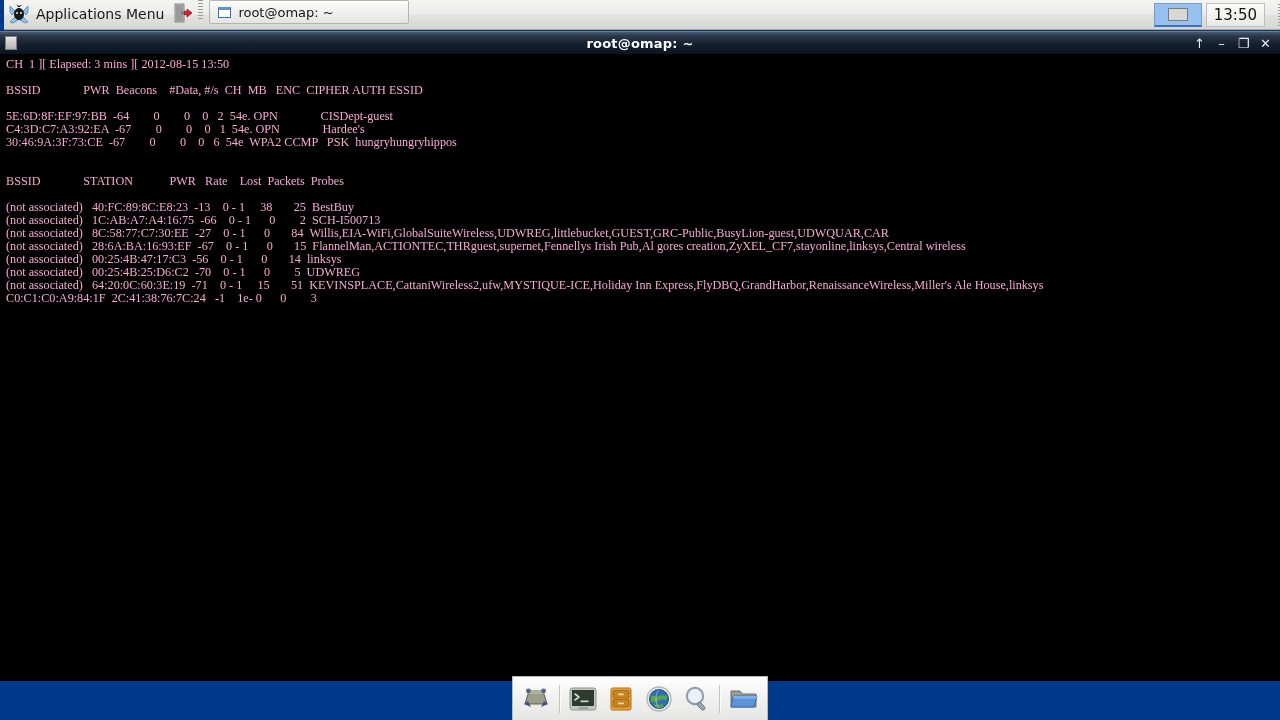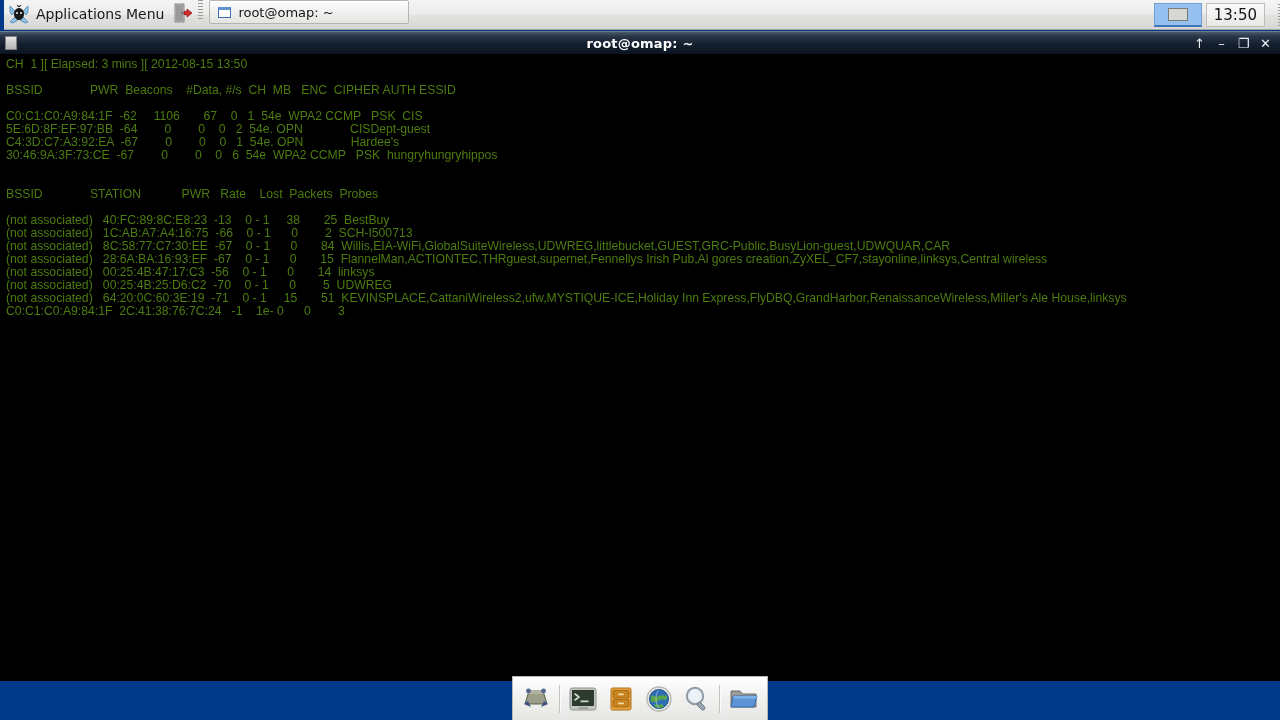--- a/index.html
+++ b/index.html
@@ -171,24 +171,24 @@
 
   #terminal-body {
     height: 627px;
     background: #000000;
     overflow: hidden;
     padding: 4px 0 0 6px;
     box-sizing: border-box;
   }
   pre.term {
     margin: 0;
-    font-family: Liberation Sans, sans-serif;
+    font-family: Liberation Serif, serif;
     font-size: 12.2px;
     line-height: 13px;
-    color: #4d7c0f;
+    color: #f9a8d4;
     white-space: pre;
     letter-spacing: 0px;
   }
 
   
   #dock {
     position: absolute;
     left: 512px;
     bottom: 0;
     width: 256px;
@@ -276,31 +276,30 @@
         <span class="tb-btn">❐</span>
         <span class="tb-btn">✕</span>
       </span>
     </div>
 
     <div id="terminal-body">
       <pre class="term">CH  1 ][ Elapsed: 3 mins ][ 2012-08-15 13:50</pre>
       <pre class="term"> </pre>
       <pre class="term">BSSID              PWR  Beacons    #Data, #/s  CH  MB   ENC  CIPHER AUTH ESSID</pre>
       <pre class="term"> </pre>
-      <pre class="term">C0:C1:C0:A9:84:1F  -62     1106       67    0   1  54e  WPA2 CCMP   PSK  CIS</pre>
       <pre class="term">5E:6D:8F:EF:97:BB  -64        0        0    0   2  54e. OPN              CISDept-guest</pre>
       <pre class="term">C4:3D:C7:A3:92:EA  -67        0        0    0   1  54e. OPN              Hardee's</pre>
       <pre class="term">30:46:9A:3F:73:CE  -67        0        0    0   6  54e  WPA2 CCMP   PSK  hungryhungryhippos</pre>
       <pre class="term"> </pre>
       <pre class="term"> </pre>
       <pre class="term">BSSID              STATION            PWR   Rate    Lost  Packets  Probes</pre>
       <pre class="term"> </pre>
       <pre class="term">(not associated)   40:FC:89:8C:E8:23  -13    0 - 1     38       25  BestBuy</pre>
       <pre class="term">(not associated)   1C:AB:A7:A4:16:75  -66    0 - 1      0        2  SCH-I500713</pre>
-      <pre class="term">(not associated)   8C:58:77:C7:30:EE  -67    0 - 1      0       84  Willis,EIA-WiFi,GlobalSuiteWireless,UDWREG,littlebucket,GUEST,GRC-Public,BusyLion-guest,UDWQUAR,CAR</pre>
+      <pre class="term">(not associated)   8C:58:77:C7:30:EE  -27    0 - 1      0       84  Willis,EIA-WiFi,GlobalSuiteWireless,UDWREG,littlebucket,GUEST,GRC-Public,BusyLion-guest,UDWQUAR,CAR</pre>
       <pre class="term">(not associated)   28:6A:BA:16:93:EF  -67    0 - 1      0       15  FlannelMan,ACTIONTEC,THRguest,supernet,Fennellys Irish Pub,Al gores creation,ZyXEL_CF7,stayonline,linksys,Central wireless</pre>
       <pre class="term">(not associated)   00:25:4B:47:17:C3  -56    0 - 1      0       14  linksys</pre>
       <pre class="term">(not associated)   00:25:4B:25:D6:C2  -70    0 - 1      0        5  UDWREG</pre>
       <pre class="term">(not associated)   64:20:0C:60:3E:19  -71    0 - 1     15       51  KEVINSPLACE,CattaniWireless2,ufw,MYSTIQUE-ICE,Holiday Inn Express,FlyDBQ,GrandHarbor,RenaissanceWireless,Miller's Ale House,linksys</pre>
       <pre class="term">C0:C1:C0:A9:84:1F  2C:41:38:76:7C:24   -1    1e- 0      0        3</pre>
     </div>
   </div>
 
   <div id="dock">
 

